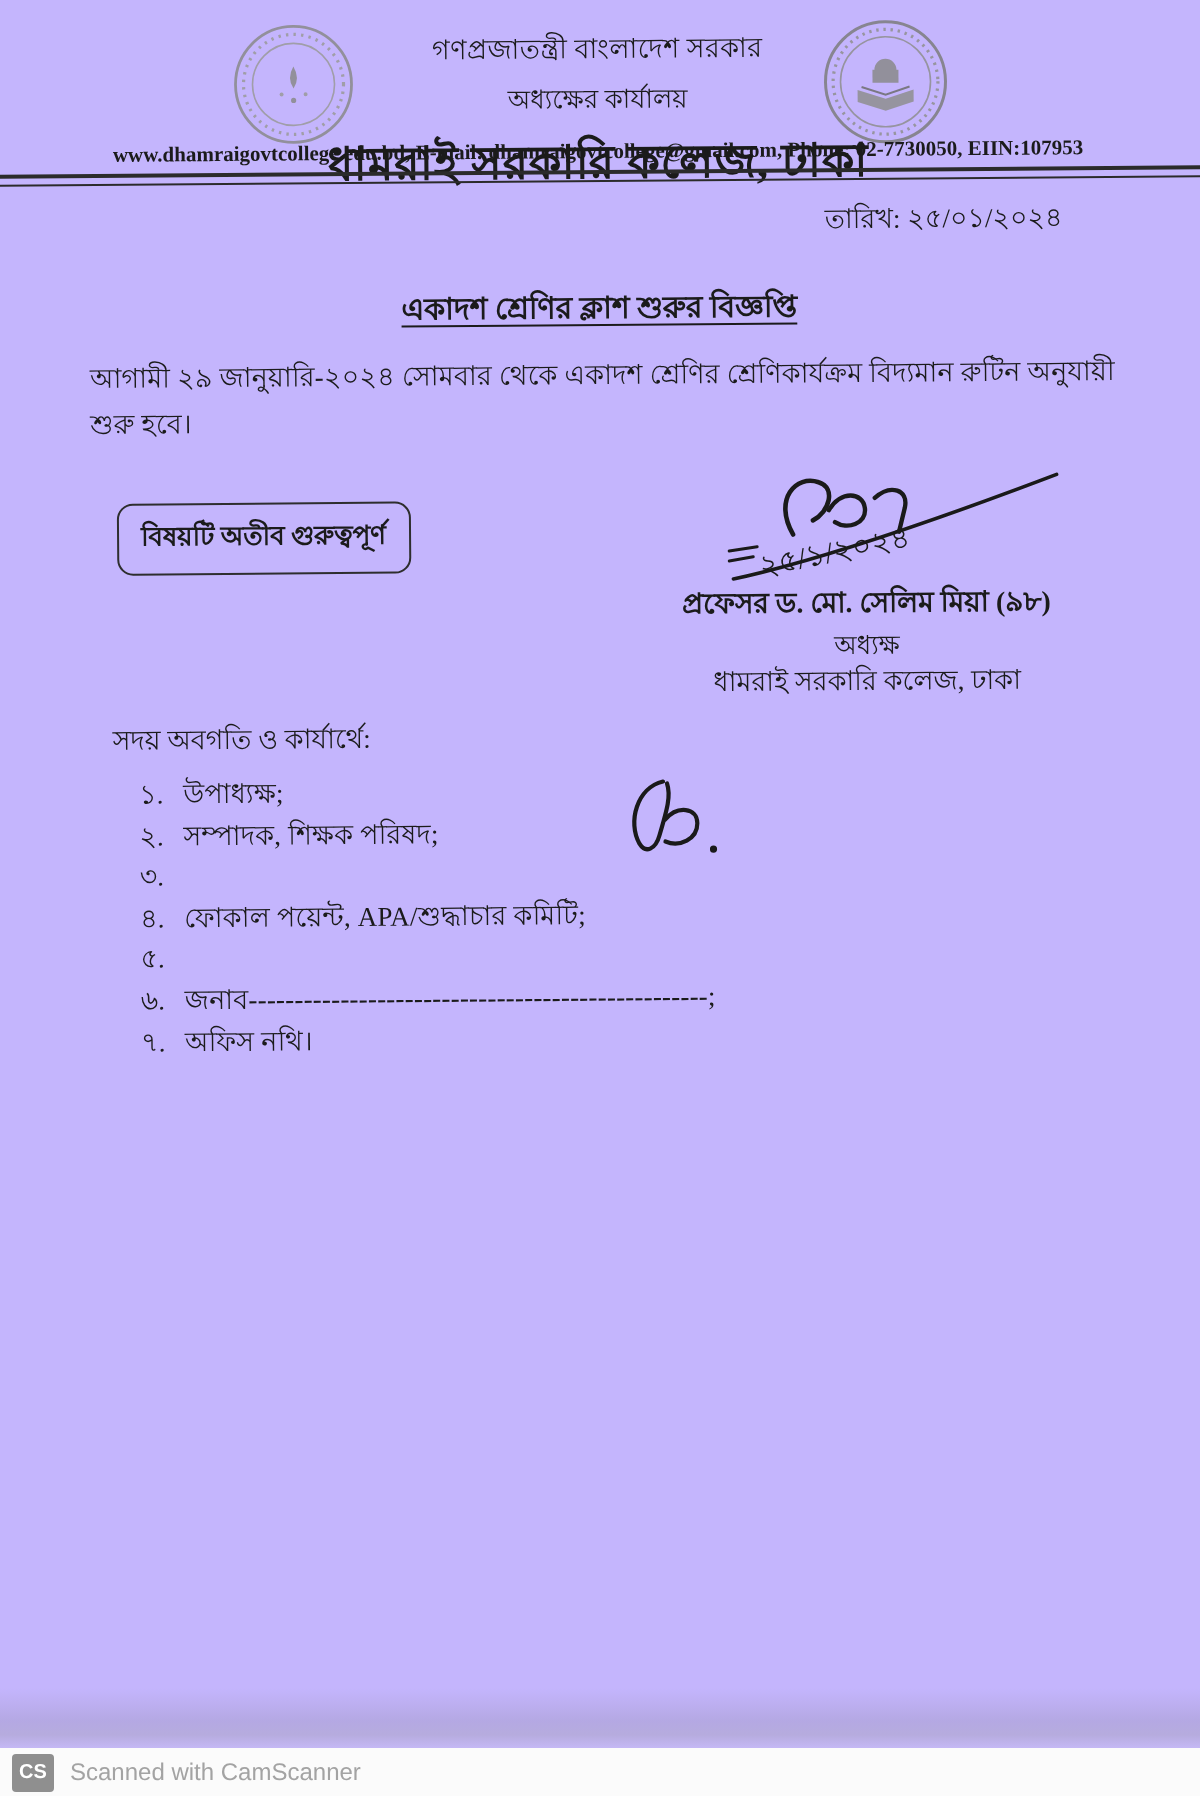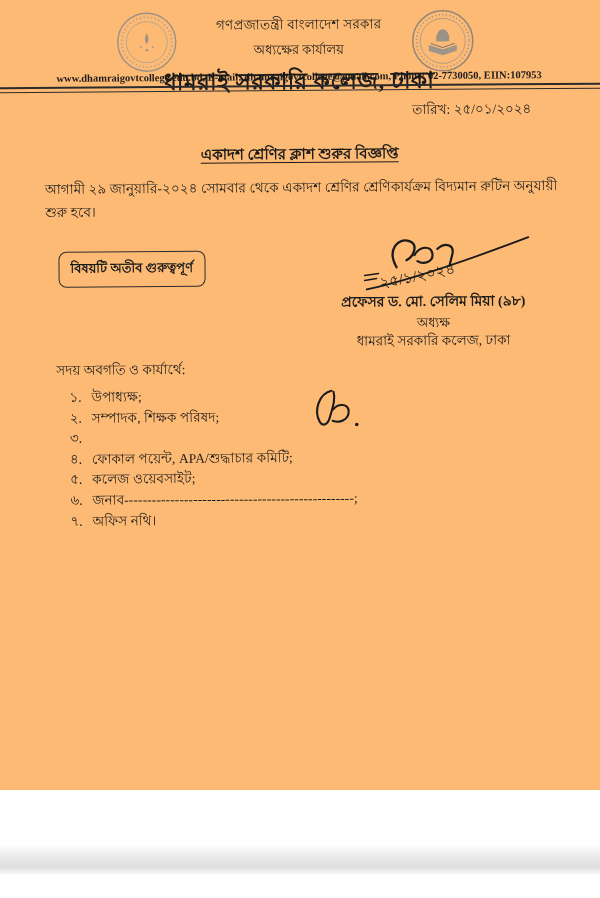--- a/index.html
+++ b/index.html
@@ -1,19 +1,19 @@
 <!DOCTYPE html>
 <html><head>
 <meta charset="utf-8">
 <style>
   * { margin: 0; padding: 0; box-sizing: border-box; }
   html, body { width: 600px; height: 898px; background: #ffffff; overflow: hidden; }
   body { font-family: "Liberation Serif", "DejaVu Serif", serif; color: #1b1b1b; }
 
-  .page { position: relative; width: 600px; height: 790px; background: #fdba74; }
+  .page { position: relative; width: 600px; height: 898px; background: #c4b5fd; }
   .doc  { position: absolute; left: 0; top: 0; width: 600px; height: 860px;
           transform: rotate(-0.45deg); transform-origin: 300px 200px; }
 
   
   .seal { position: absolute; opacity: 0.85; }
   .hdr-center { position: absolute; left: 130px; top: 14px; width: 340px; text-align: center; }
   .govt-line   { font-size: 13.5px; letter-spacing: 0.2px; }
   .office-line { font-size: 13px; margin-top: 3px; }
   .college-name{ font-size: 23px; font-weight: bold; margin-top: 2px; letter-spacing: 0.5px; white-space: nowrap; }
   .contact-line{ position: absolute; left: 0; top: 71px; width: 600px; text-align: center;
@@ -139,21 +139,20 @@
       </div>
       <div class="dist-row">
         <span class="dist-no">৩.</span>
       </div>
       <div class="dist-row">
         <span class="dist-no">৪.</span>
         <span class="dist-text">ফোকাল পয়েন্ট, APA/শুদ্ধাচার কমিটি;</span>
       </div>
       <div class="dist-row">
         <span class="dist-no">৫.</span>
-        <span class="dist-text">কলেজ ওয়েবসাইট;</span>
       </div>
       <div class="dist-row">
         <span class="dist-no">৬.</span>
         <span class="dist-text">জনাব--------------------------------------------------;</span>
       </div>
       <div class="dist-row">
         <span class="dist-no">৭.</span>
         <span class="dist-text">অফিস নথি।</span>
       </div>
     </div>
@@ -162,14 +161,18 @@
       <g fill="none" stroke="#1a1a1a" stroke-linecap="round">
         <path d="M33,12 C 20,15 15,32 21,43 C 24,48 29,46 31,39 C 35,26 37,19 35,13" stroke-width="2.1"></path>
         <path d="M34,31 C 40,24 50,25 50,33 C 50,41 41,45 34,42" stroke-width="2.1"></path>
       </g>
       <circle cx="58" cy="46" r="1.8" fill="#1a1a1a"></circle>
     </svg>
 
   </div>
 
   <div class="scan-shadow"></div>
+  <div class="cam-bar">
+    <div class="cs-logo">CS</div>
+    <div class="cam-text">Scanned with CamScanner</div>
+  </div>
 
 </div>
 
 </body></html>

